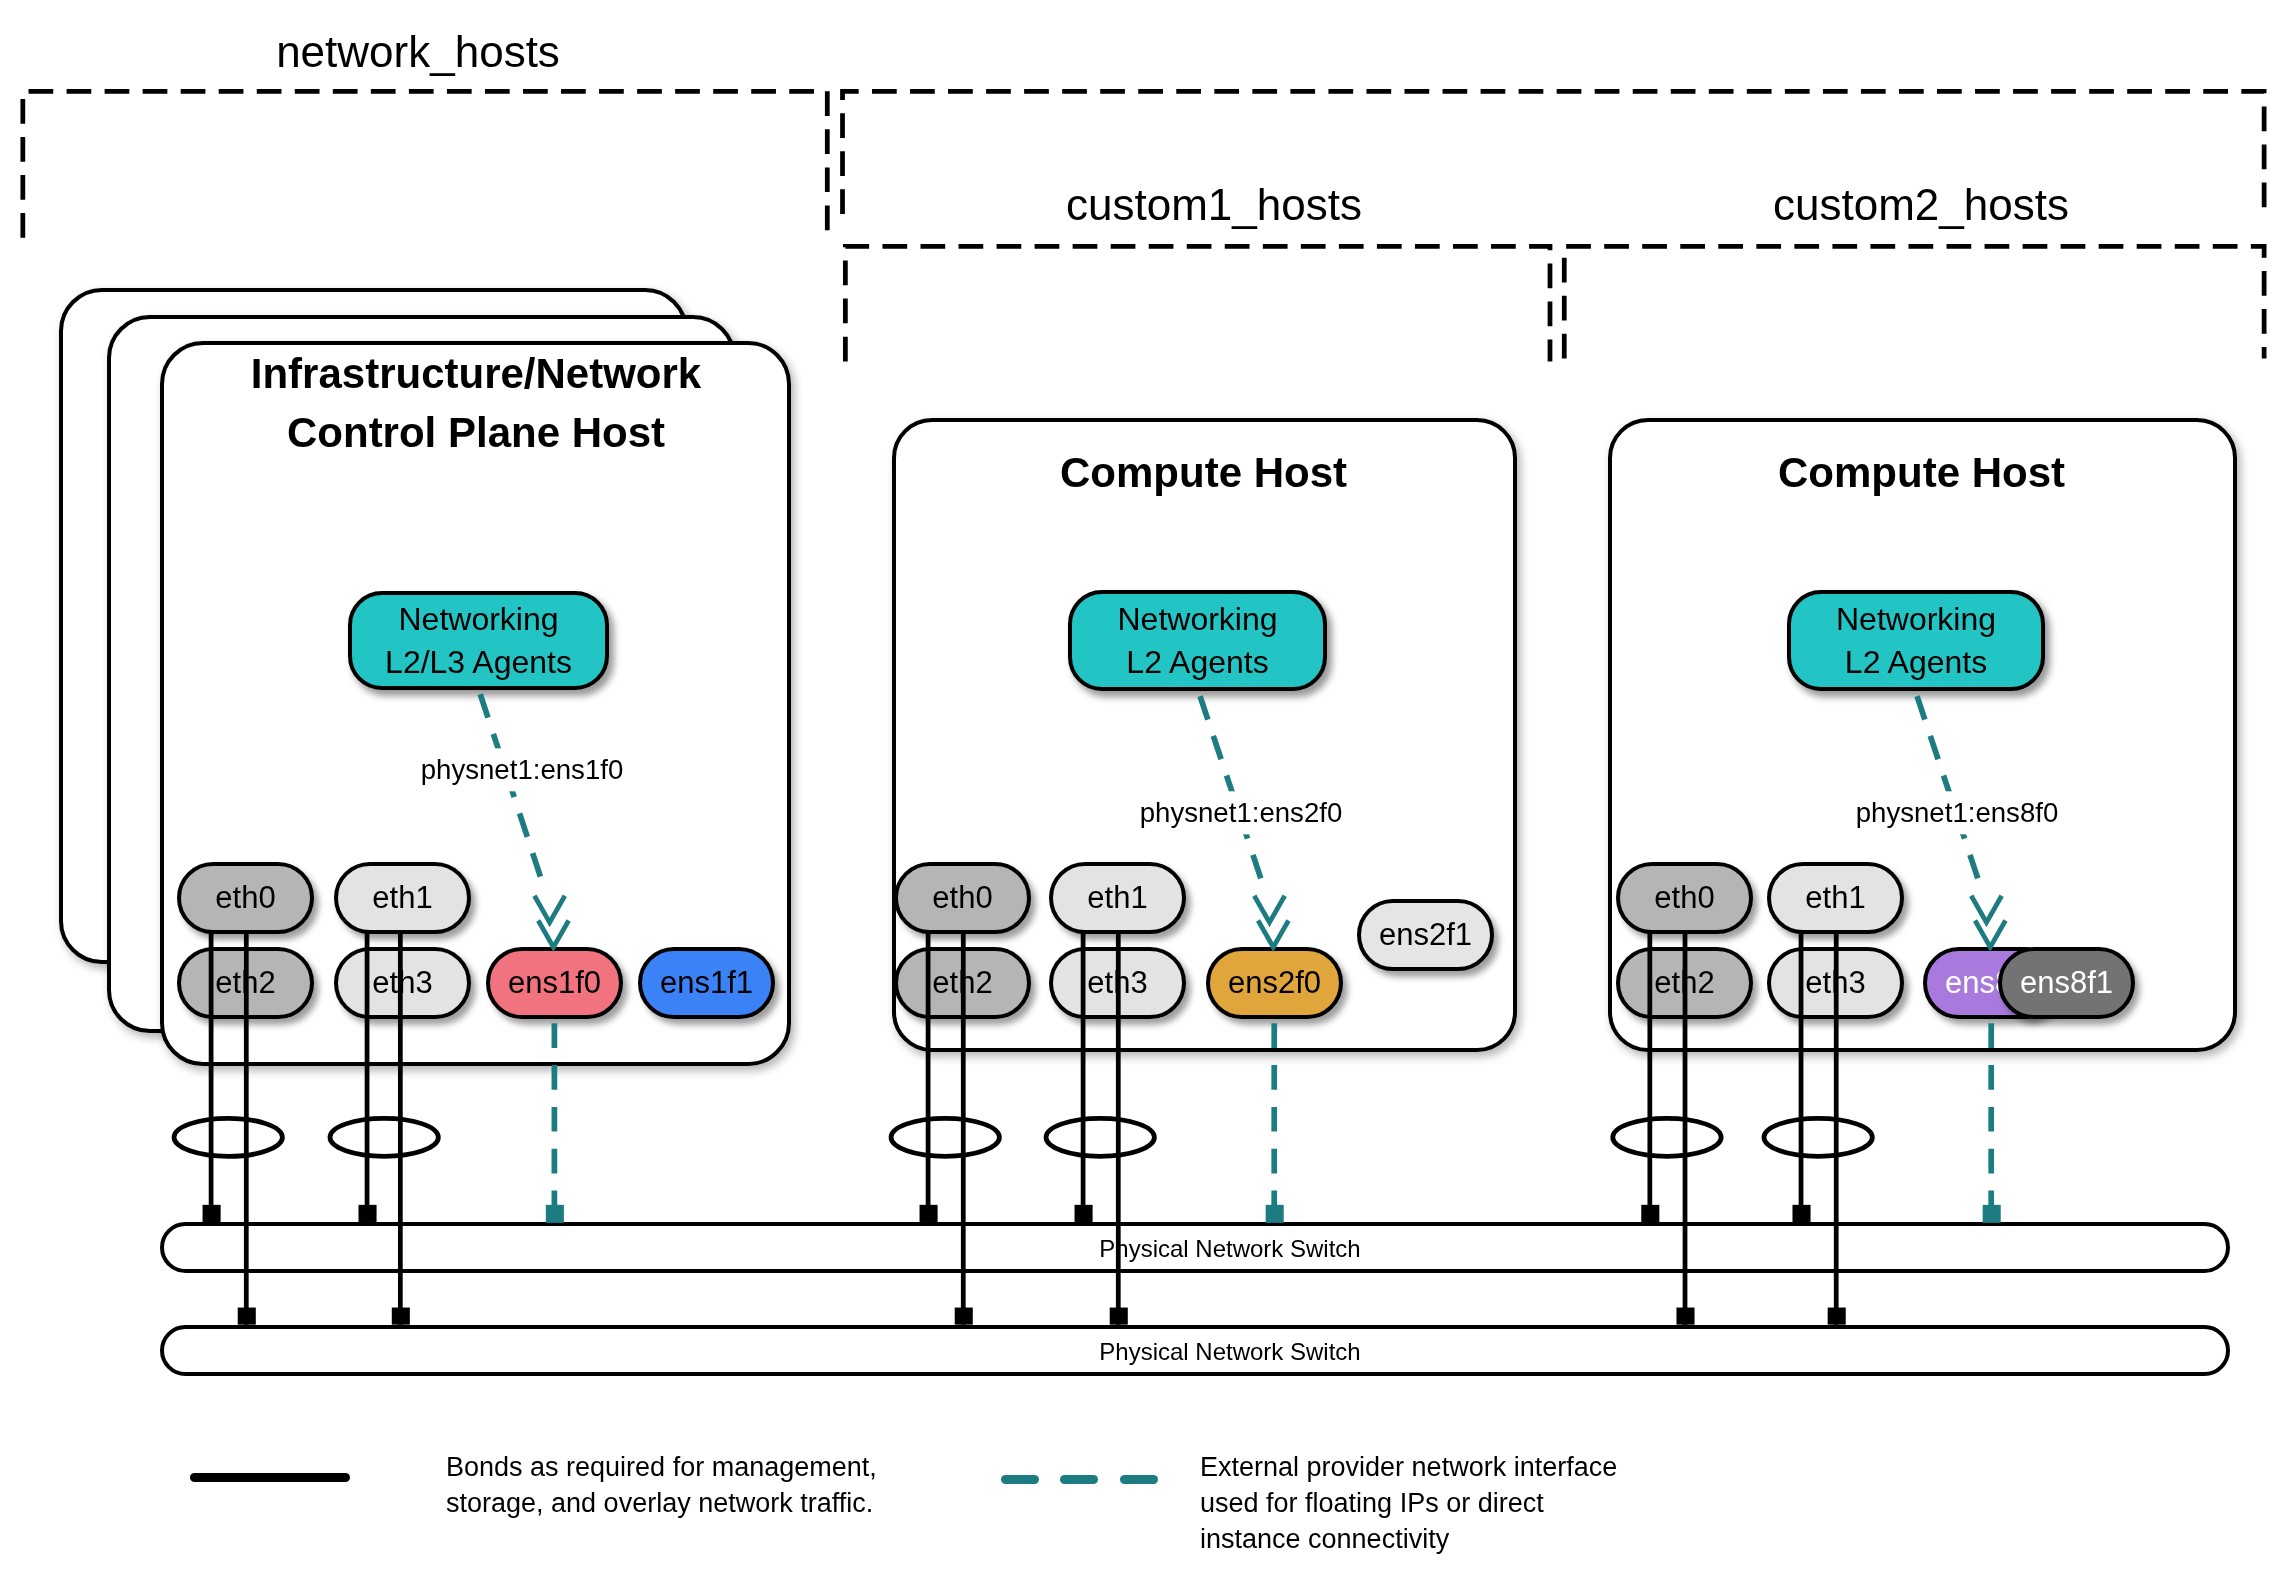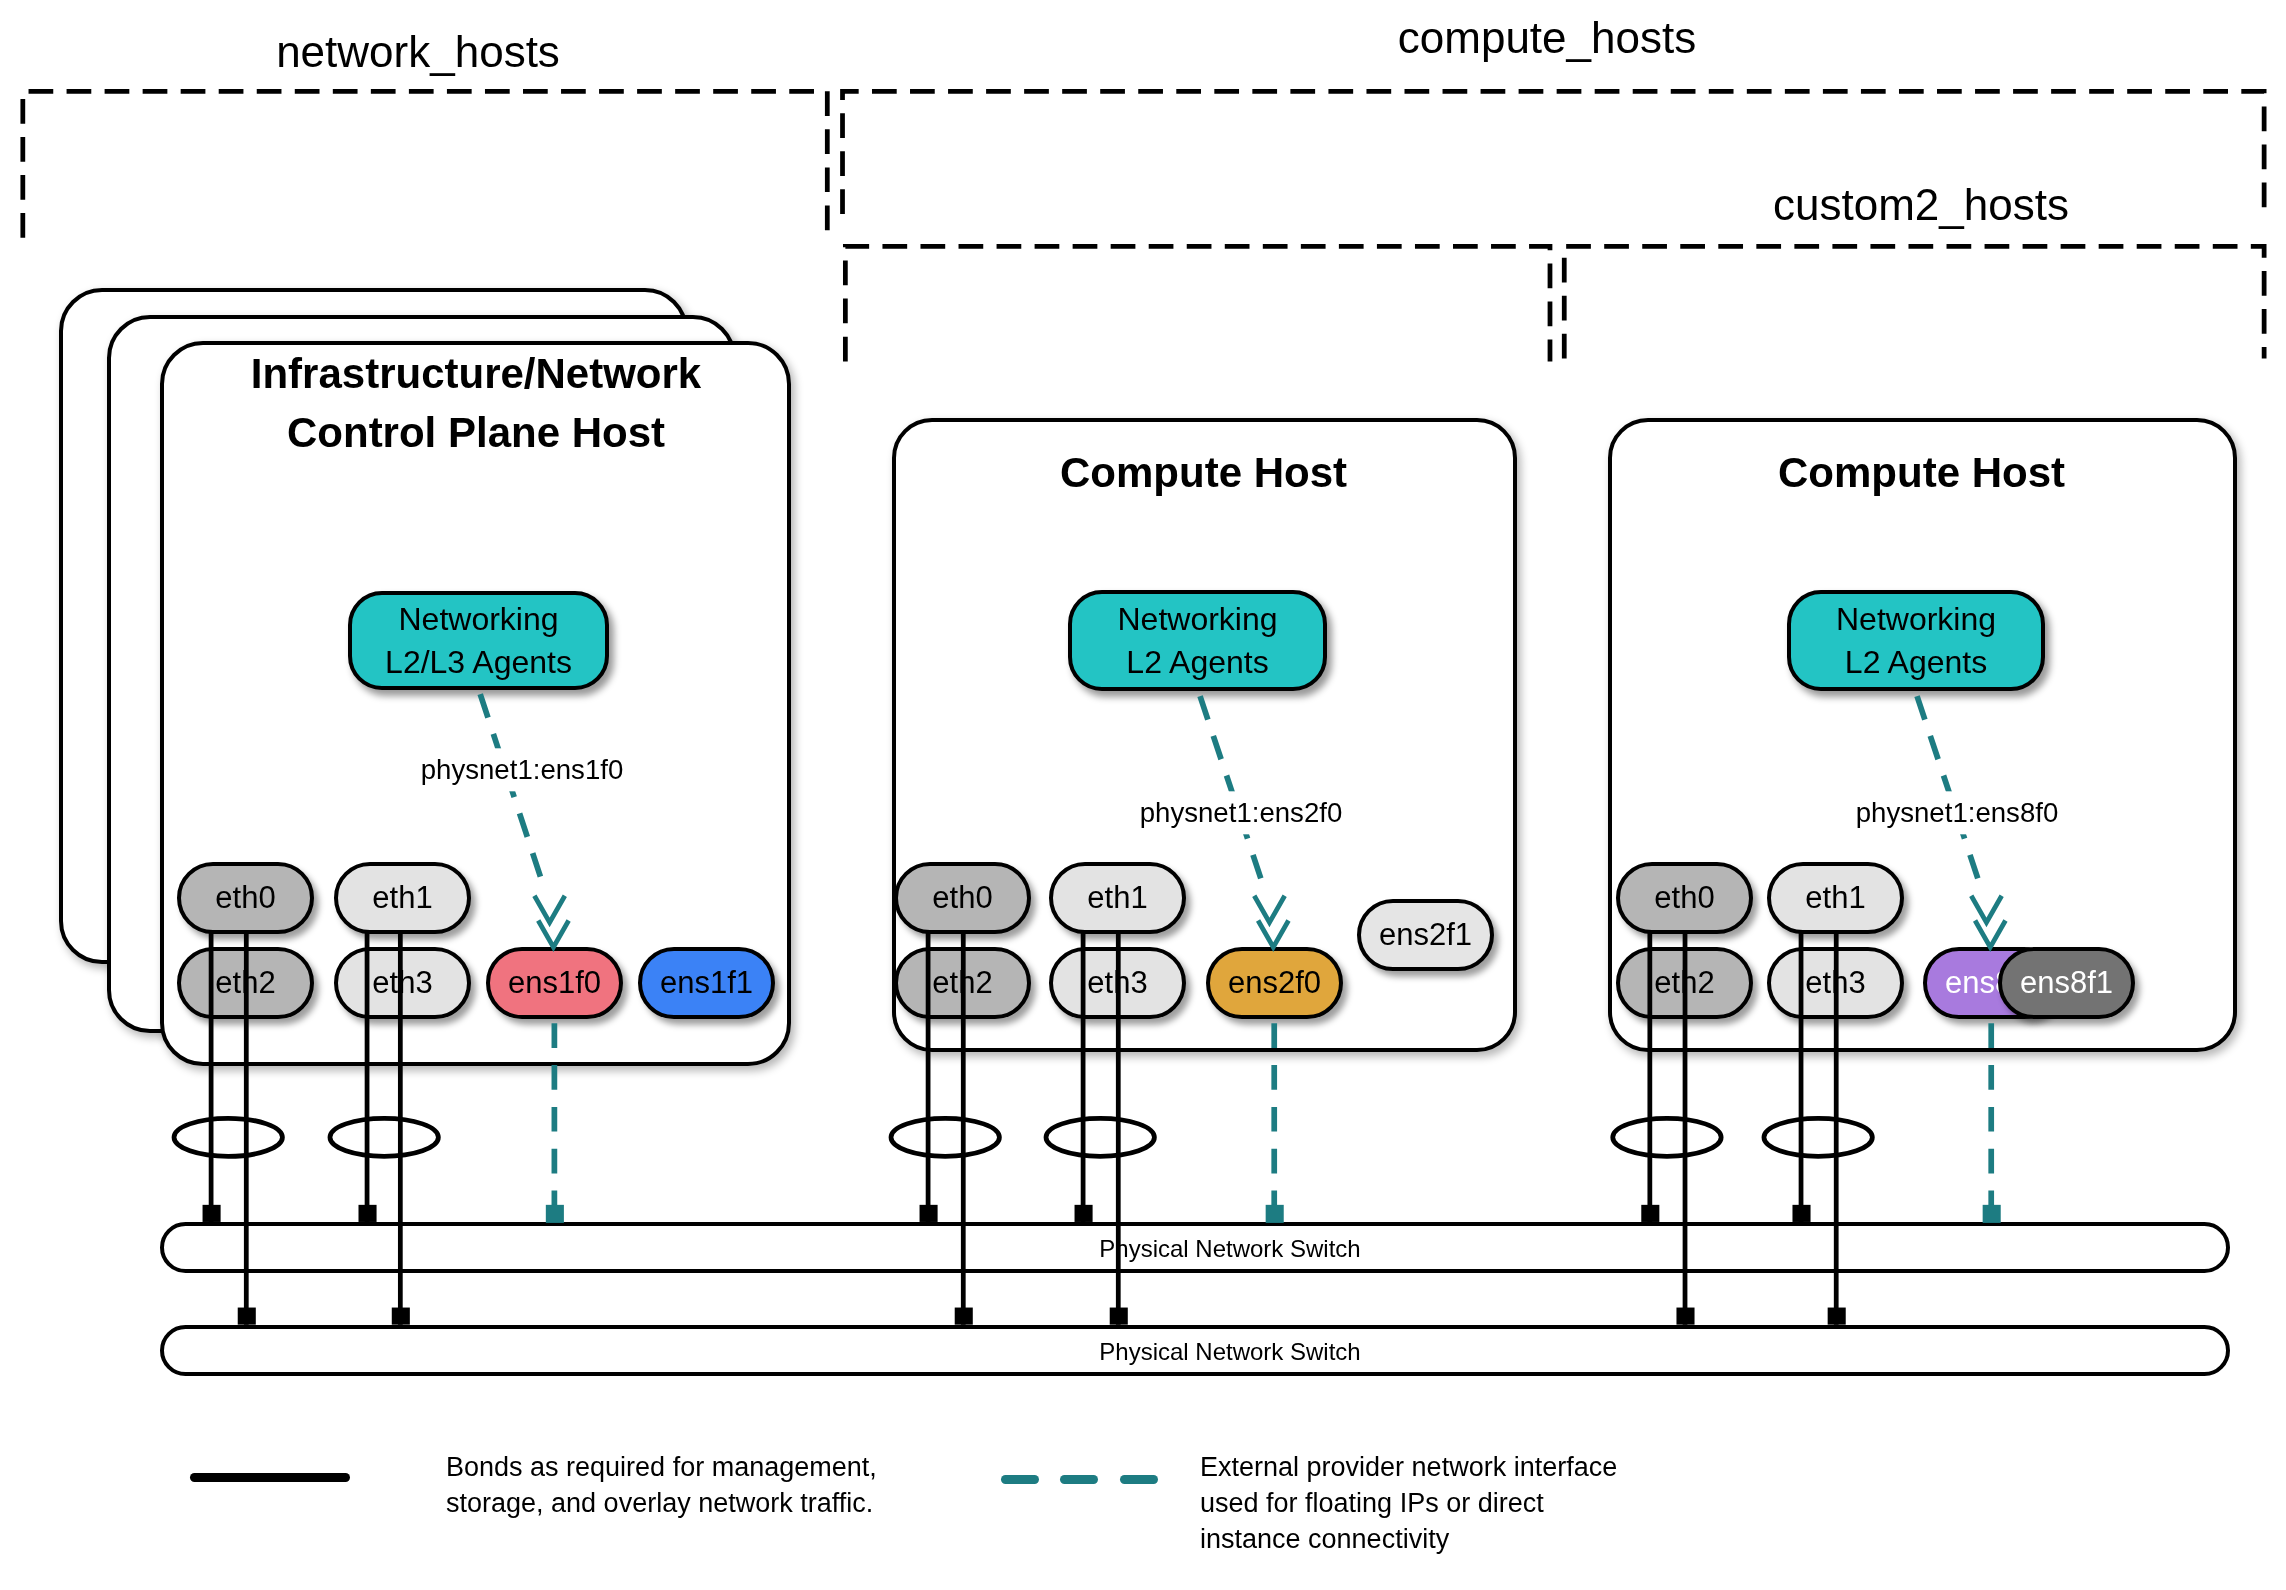--- a/index.html
+++ b/index.html
@@ -164,21 +164,21 @@
     <rect x="574" y="1267" width="19" height="19" fill="#1d7c82"></rect>
     <rect x="1331" y="1267" width="19" height="19" fill="#1d7c82"></rect>
     <rect x="2085" y="1267" width="19" height="19" fill="#1d7c82"></rect>
   </svg>
 
   <div class="physnet-label" style="left:522px;top:770px;">physnet1:ens1f0</div>
   <div class="physnet-label" style="left:1241px;top:813px;">physnet1:ens2f0</div>
   <div class="physnet-label" style="left:1957px;top:813px;">physnet1:ens8f0</div>
 
   <div class="group-label" style="left:418px;top:52px;">network_hosts</div>
-  <div class="group-label" style="left:1547px;top:38px;">compute_hosts</div>
+  <div class="group-label" style="left:1214px;top:205px;">custom1_hosts</div>
   <div class="group-label" style="left:1921px;top:205px;">custom2_hosts</div>
 
   <div class="legend-solid" style="left:190px;top:1473px;width:160px;height:8.6px;"></div>
   <div class="legend-text" style="left:399px;top:1449px;margin-left:47px;">
     <div>Bonds as required for management,</div>
     <div>storage, and overlay network traffic.</div>
   </div>
   <div class="legend-dash" style="left:1001px;top:1475px;width:38px;height:8.6px;background:#1d7c82;"></div>
   <div class="legend-dash" style="left:1060px;top:1475px;width:38px;height:8.6px;background:#1d7c82;"></div>
   <div class="legend-dash" style="left:1120px;top:1475px;width:38px;height:8.6px;background:#1d7c82;"></div>

